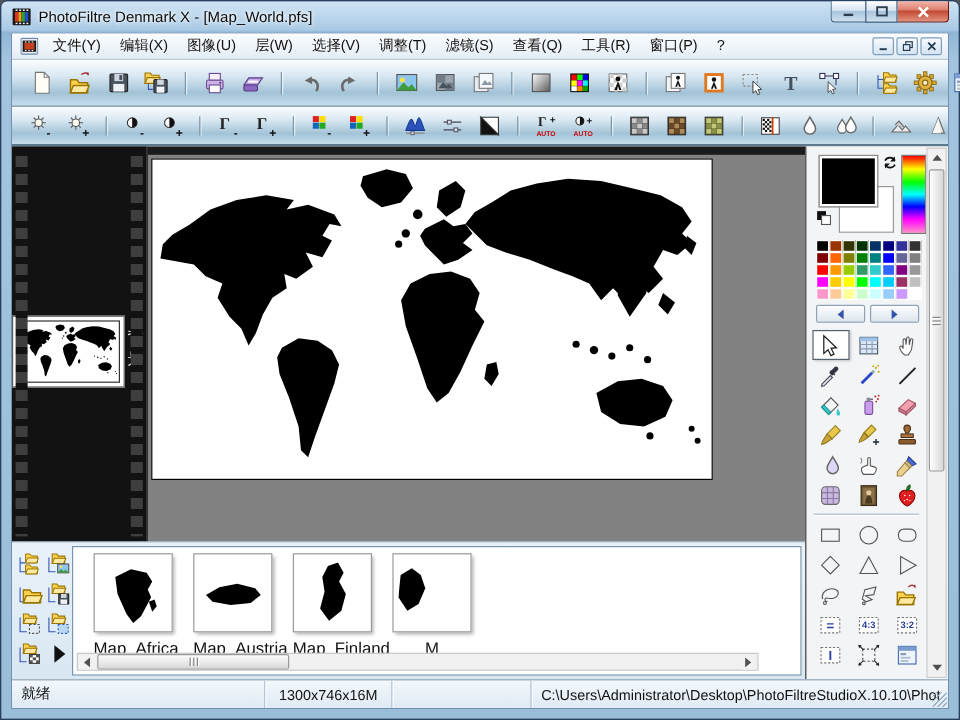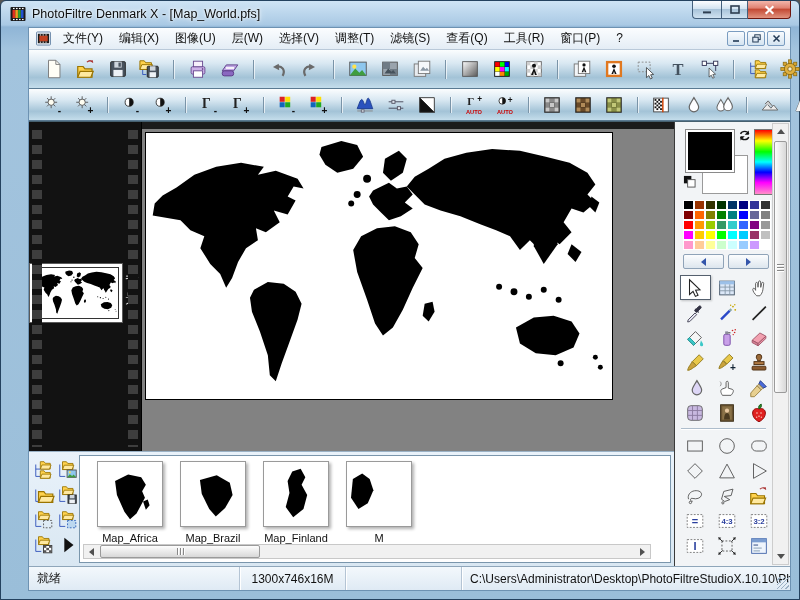--- a/index.html
+++ b/index.html
@@ -13,21 +13,21 @@
   .titlebar .title{margin-left:6px;color:#0c0c0c;text-shadow:0 0 3px #fff,0 0 6px #fff;font-size:12.5px;}
   .caption-buttons{position:absolute;right:8px;top:0;display:flex;}
   .cap-btn{height:18px;border:1px solid #44607c;border-top:none;display:flex;align-items:center;justify-content:center;
     background:linear-gradient(180deg,#fdfeff,#d4e4f1 45%,#a9c4da 50%,#cfe2f0);}
   .cap-btn.min{width:29px;border-radius:0 0 0 4px;border-right:none;}
   .cap-btn.max{width:27px;}
   .cap-btn.close{width:43px;border-radius:0 0 4px 0;border-left:none;border-color:#6e1710;
     background:linear-gradient(180deg,#f2b6ab,#e08373 40%,#c44b36 50%,#e2937f);}
   
   .inner{position:absolute;left:8px;right:8px;top:26px;bottom:8px;display:flex;flex-direction:column;
-    border:1px solid #6d92b2;background:#eef3f8;margin-left:19px;}
+    border:1px solid #6d92b2;background:#eef3f8;}
   
   .menubar{height:22px;display:flex;align-items:center;background:linear-gradient(180deg,#fbfdff,#e4edf5);
     border-bottom:1px solid #b9c9d9;padding:0 3px;}
   .menu-item{padding:2px 8px;color:#111;}
   .mdi-buttons{margin-left:auto;display:flex;gap:2px;padding-right:2px;}
   .mdi-btn{width:18px;height:15px;border:1px solid #7a9cc0;border-radius:2px;display:flex;align-items:center;justify-content:center;
     background:linear-gradient(180deg,#f8fbfe,#d5e4f1);}
   
   .toolbar{display:flex;align-items:center;background:linear-gradient(180deg,#fbfdfe,#d9e8f2 35%,#a3c3d7 72%,#c4ddeb);
     border-bottom:1px solid #5a7a92;padding-left:4px;}
@@ -59,21 +59,21 @@
   
   .bottom{height:116px;display:flex;background:linear-gradient(180deg,#e9f2fa,#d9e7f2);border-top:1px solid #9ab2c6;}
   .browser-actions{width:50px;display:grid;grid-template-columns:21px 21px;gap:4px 3px;align-content:start;
     padding:7px 0 0 4px;}
   .ba-btn{width:21px;height:21px;display:flex;align-items:center;justify-content:center;}
   .browser{flex:1;margin:3px 3px 3px 0;background:#fff;border:1px solid #7a96ac;position:relative;overflow:hidden;}
   .thumbs{display:flex;gap:17px;padding:5px 0 0 17px;}
   .thumb{width:66px;flex:0 0 66px;text-align:center;}
   .thumb-img{width:66px;height:66px;background:#fff;border:1px solid #9a9a9a;box-shadow:2px 2px 3px #b0b0b0;
     display:flex;align-items:center;justify-content:center;}
-  .thumb-label{margin-top:5px;font-size:11px;color:#111;white-space:nowrap;}
+  .thumb-label{margin-top:5px;font-size:14px;color:#111;white-space:nowrap;}
   
   .hscroll{position:absolute;left:3px;bottom:3px;width:568px;height:15px;background:#f1f1f1;border:1px solid #c8c8c8;display:flex;}
   .hs-arrow{width:15px;height:100%;display:flex;align-items:center;justify-content:center;background:#f1f1f1;}
   .hs-thumb{position:absolute;left:16px;top:0;width:160px;height:13px;border:1px solid #9a9a9a;border-radius:2px;
     background:linear-gradient(180deg,#fdfdfd,#d8d8d8);display:flex;align-items:center;justify-content:center;gap:2px;}
   .grip-v{width:1px;height:7px;background:#888;box-shadow:1px 0 0 #fff;}
   .tri{width:0;height:0;}
   .tri.left{border-top:4px solid transparent;border-bottom:4px solid transparent;border-right:5px solid #505050;}
   .tri.right{border-top:4px solid transparent;border-bottom:4px solid transparent;border-left:5px solid #505050;}
   .tri.up{border-left:4px solid transparent;border-right:4px solid transparent;border-bottom:5px solid #505050;}
@@ -895,24 +895,24 @@
          <svg viewBox="0 0 60 60" width="56" height="56">
                         <path d="M14 16l14-7 14 3 5 8-4 7 3 7-9 17-7 6-6-8-8-18z" fill="#000"></path>
                         <path d="M44 38l5-2 2 6-4 5z" fill="#000"></path>
                       </svg>
        </div>
        <div class="thumb-label">Map_Africa</div>
      </div>
                   <div class="thumb">
        <div class="thumb-img">
          <svg viewBox="0 0 60 60" width="56" height="56">
-                        <path d="M16 15l18-5 14 8 3 13-8 14-10 9-7-8-8-16z" fill="#000"></path>
+                        <path d="M6 32l12-7 16-3 16 4 5 6-9 7-18 2-16-3z" fill="#000"></path>
                       </svg>
        </div>
-       <div class="thumb-label">Map_Brazil</div>
+       <div class="thumb-label">Map_Austria</div>
      </div>
                   <div class="thumb">
        <div class="thumb-img">
          <svg viewBox="0 0 60 60" width="56" height="56">
                         <path d="M26 6l9-3 5 9-4 8 6 11-4 15-11 9-8-11 4-15-2-13z" fill="#000"></path>
                       </svg>
        </div>
        <div class="thumb-label">Map_Finland</div>
      </div>
                   <div class="thumb">

